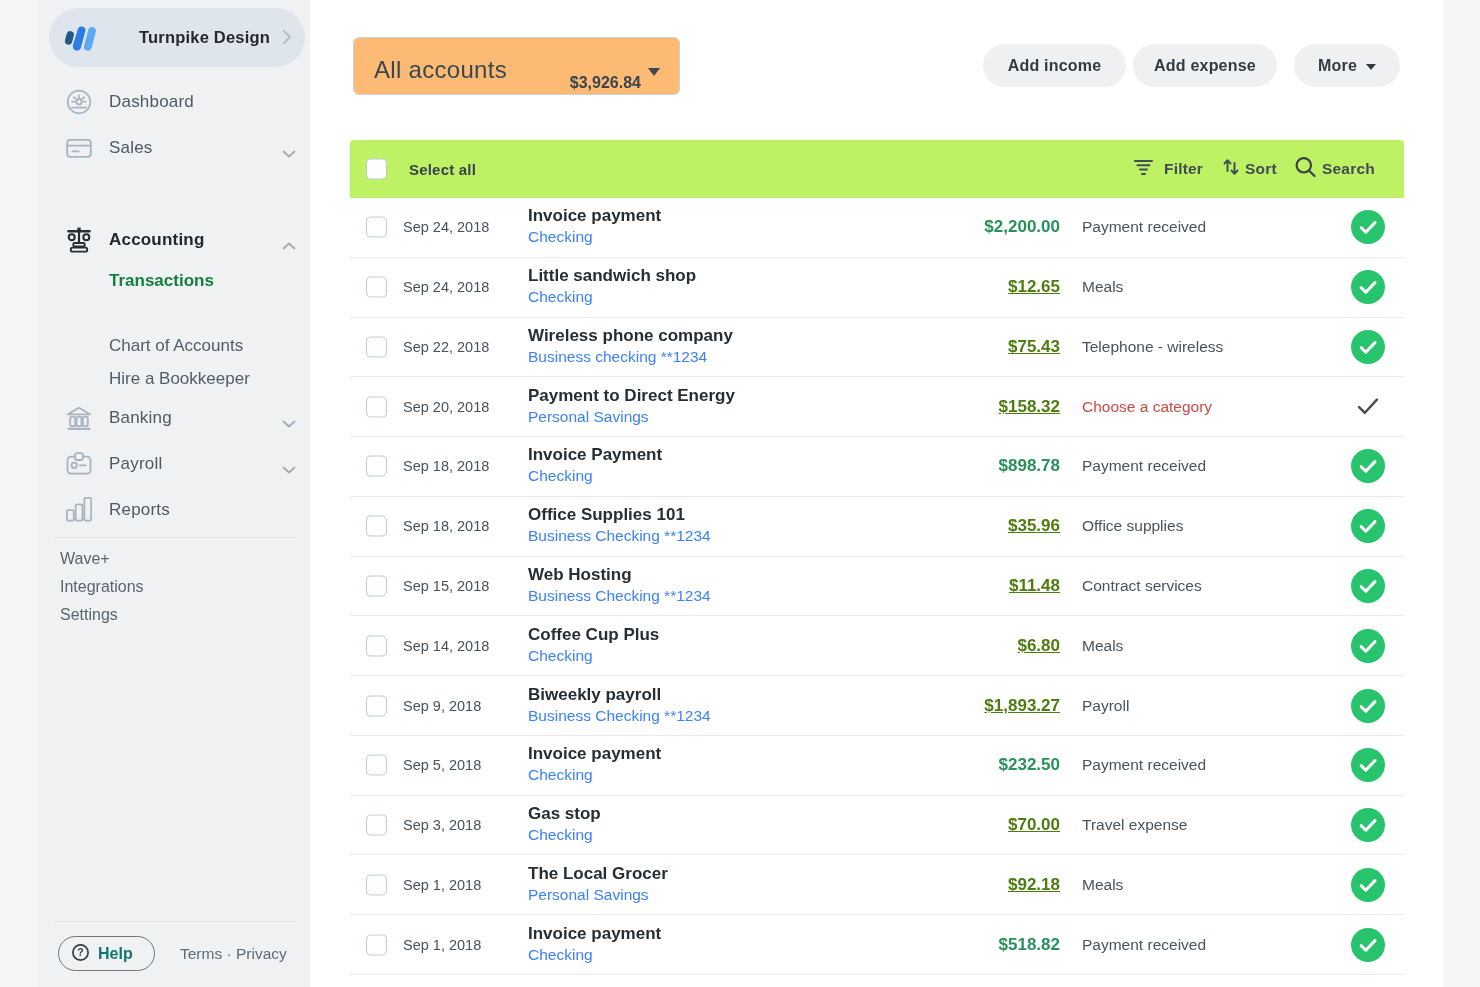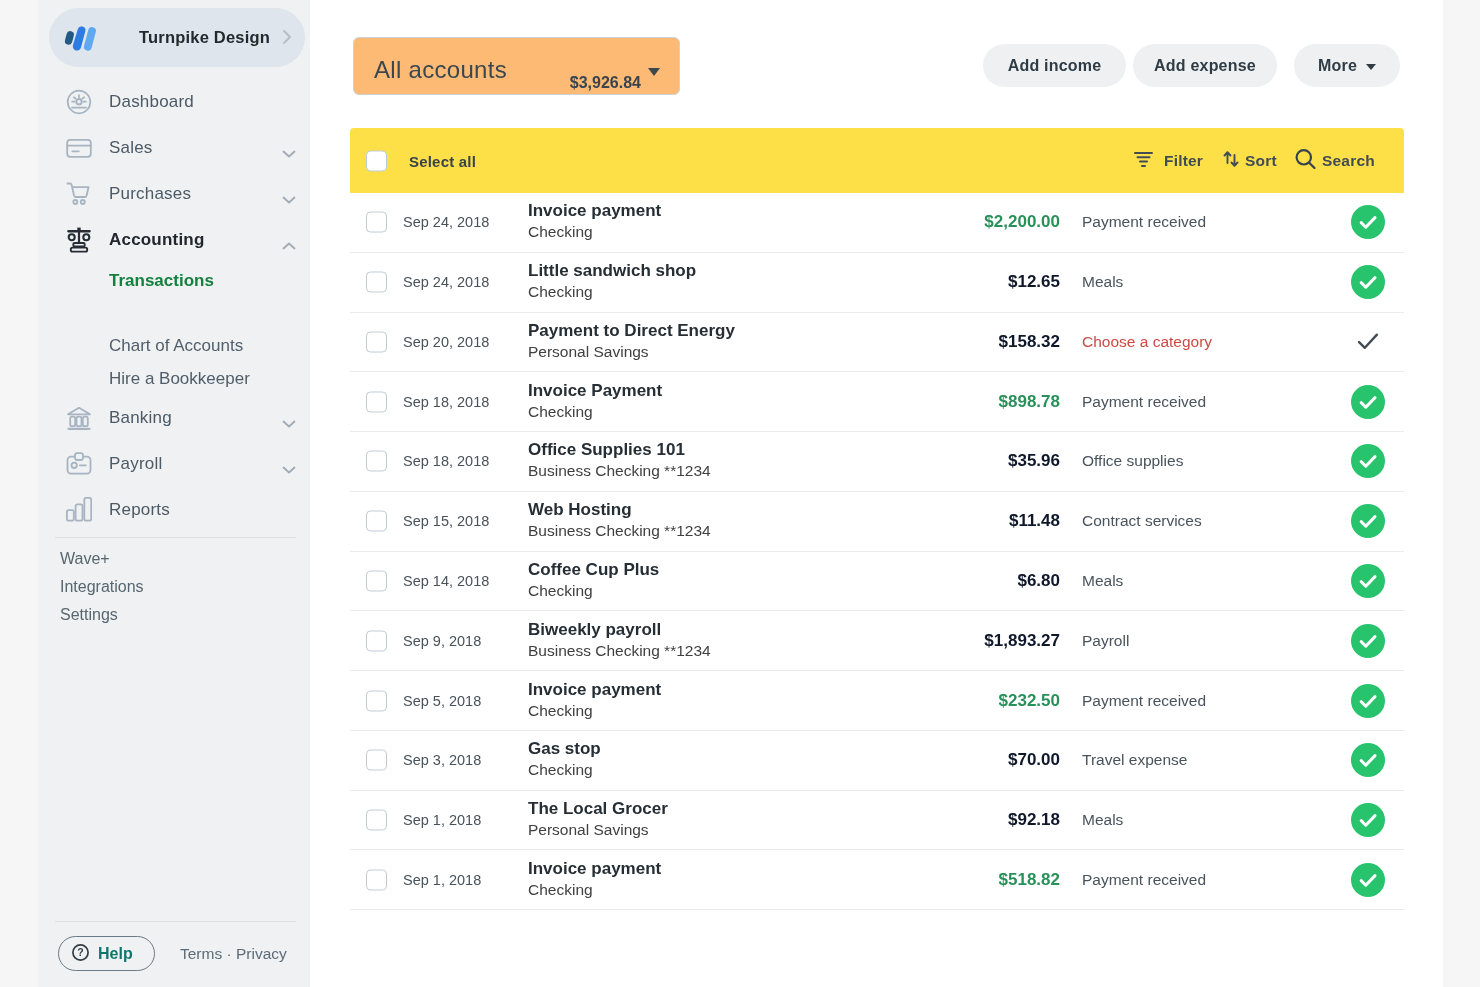--- a/index.html
+++ b/index.html
@@ -33,34 +33,34 @@
 #acct-box .a2 { position:absolute; right:38px; top:36px; font-size:16px; font-weight:bold; color:#39444d; }
 #acct-box .a3 { position:absolute; right:19px; top:30px; width:0; height:0; border-left:6.5px solid transparent; border-right:6.5px solid transparent; border-top:8px solid #3c474f; }
 
 .btn { position:absolute; top:44px; height:43px; border-radius:21.5px; background:#eef0f2; font-size:16px; font-weight:bold; color:#2f3c46; text-align:center; line-height:43px; letter-spacing:.2px; }
 #btn-inc { left:673px; width:143px; }
 #btn-exp { left:823px; width:144px; }
 #btn-more { left:984px; width:106px; }
 #btn-more .mcaret { display:inline-block; width:0; height:0; border-left:5.5px solid transparent; border-right:5.5px solid transparent; border-top:6.5px solid #2f3c46; margin-left:9px; position:relative; top:-1px; }
 
 #table { position:absolute; left:40px; top:128px; width:1054px; }
-#thead { position:relative; height:65px; background:#fde047; border-radius:4px 4px 0 0; }
+#thead { position:relative; height:58px; background:#bef264; border-radius:4px 4px 0 0;margin-top:12px; }
 .cb { position:absolute; left:16px; top:50%; transform:translateY(-50%); width:21px; height:21px; background:#fff; border:1.5px solid #bfcbd4; border-radius:4.5px; }
 #thead .sel { position:absolute; left:59px; top:50%; transform:translateY(-50%); font-size:15px; font-weight:bold; color:#39434c; letter-spacing:.2px; }
 .hbtn { position:absolute; top:50%; transform:translateY(-50%); font-size:15.5px; font-weight:bold; color:#414c55; letter-spacing:.2px; }
 .hico { position:absolute; top:50%; transform:translateY(-50%); }
 
 .row { position:relative; height:59.77px; border-bottom:1px solid #e9ebed; }
 .date { position:absolute; left:53px; top:50%; transform:translateY(-50%); font-size:14.5px; color:#47525b; letter-spacing:0; }
 .desc { position:absolute; left:178px; top:calc(50% - 2px); transform:translateY(-50%); }
 .desc .t { font-size:17px; font-weight:bold; color:#262e35; letter-spacing:0; line-height:22px; }
-.desc .s { font-size:15.5px; color:#404040; letter-spacing:0; line-height:19px; }
+.desc .s { font-size:15.5px; color:#3b82f6; letter-spacing:0; line-height:19px; }
 .amt-g, .amt-d { position:absolute; right:344px; top:50%; transform:translateY(-50%); font-size:17px; font-weight:bold; letter-spacing:0; }
 .amt-g { color:#28915a; }
-.amt-d { color:#0f172a; }
+.amt-d { color:#4d7c0f;text-decoration:underline; }
 .cat, .cat-red { position:absolute; left:732px; top:50%; transform:translateY(-50%); font-size:15.5px; letter-spacing:0; }
 .cat { color:#49535c; }
 .cat-red { color:#cc4a43; }
 .badge { position:absolute; left:1001px; top:50%; transform:translateY(-50%); width:34px; height:34px; display:flex; align-items:center; justify-content:center; }
 </style></head>
 <body>
 <div id="app">
 <div id="sidebar">
   <div id="logo-pill">
     <span class="mark"><svg width="38" height="41" viewBox="0 0 42 44">
@@ -84,31 +84,20 @@
           </svg></span>
         <span class="nav-label">Dashboard</span>
       </div>
   <div class="nav-item" style="top:125px">
         <span class="nav-ico"><svg width="26" height="26" viewBox="0 0 26 26" fill="none" stroke="#a7b4c1" stroke-width="1.8" stroke-linecap="round" stroke-linejoin="round">
             <rect x="1.2" y="4.8" width="23.6" height="17" rx="3"></rect>
             <path d="M1.2 10.6 h23.6"></path>
             <path d="M6.3 16.3 h6.5"></path>
           </svg></span>
         <span class="nav-label">Sales</span>
-        <span class="chev"><svg width="14" height="8" viewBox="0 0 14 8" fill="none" stroke="#9fabb7" stroke-width="1.8" stroke-linecap="round" stroke-linejoin="round">
-            <path d="M1.5 1.5 L7 6.5 L12.5 1.5"></path>
-          </svg></span>
-      </div>
-  <div class="nav-item" style="top:171px">
-        <span class="nav-ico"><svg width="26" height="26" viewBox="0 0 26 26" fill="none" stroke="#a7b4c1" stroke-width="1.8" stroke-linecap="round" stroke-linejoin="round">
-            <path d="M1.5 2.5 h2.6 a1.4 1.4 0 0 1 1.35 1 l.75 2.7 m0 0 h16.3 l-2 8.6 a1.6 1.6 0 0 1 -1.55 1.2 h-9.3 a1.6 1.6 0 0 1 -1.55 -1.2 z"></path>
-            <circle cx="9.3" cy="21" r="2"></circle>
-            <circle cx="16.8" cy="21" r="2"></circle>
-          </svg></span>
-        <span class="nav-label">Purchases</span>
         <span class="chev"><svg width="14" height="8" viewBox="0 0 14 8" fill="none" stroke="#9fabb7" stroke-width="1.8" stroke-linecap="round" stroke-linejoin="round">
             <path d="M1.5 1.5 L7 6.5 L12.5 1.5"></path>
           </svg></span>
       </div>
   <div class="nav-item" style="top:217px">
         <span class="nav-ico"><svg width="26" height="26" viewBox="0 0 26 26" fill="none">
             <rect x="11.3" y="0.6" width="3.4" height="3.4" fill="#262d34"></rect>
             <rect x="1.2" y="3.1" width="23.6" height="2.3" rx="1.1" fill="#262d34"></rect>
             <rect x="11.9" y="4" width="2.2" height="13" fill="#262d34"></rect>
             <circle cx="5.7" cy="10.2" r="3" stroke="#262d34" stroke-width="2.1"></circle>
@@ -232,20 +221,36 @@
   <span class="cat">Meals</span>
   <span class="badge">
             <svg width="34" height="34" viewBox="0 0 34 34">
               <circle cx="17" cy="17" r="17" fill="#27c46d"></circle>
               <path d="M10.2 17.6 L14.8 22.2 L24 12.6" fill="none" stroke="#fff" stroke-width="3" stroke-linecap="round" stroke-linejoin="round"></path>
             </svg>
           </span>
 </div>
 <div class="row">
   <span class="cb"></span>
+  <span class="date">Sep 22, 2018</span>
+  <div class="desc">
+            <div class="t">Wireless phone company</div>
+            <div class="s">Business checking **1234</div>
+          </div>
+  <span class="amt-d">$75.43</span>
+  <span class="cat">Telephone - wireless</span>
+  <span class="badge">
+            <svg width="34" height="34" viewBox="0 0 34 34">
+              <circle cx="17" cy="17" r="17" fill="#27c46d"></circle>
+              <path d="M10.2 17.6 L14.8 22.2 L24 12.6" fill="none" stroke="#fff" stroke-width="3" stroke-linecap="round" stroke-linejoin="round"></path>
+            </svg>
+          </span>
+</div>
+<div class="row">
+  <span class="cb"></span>
   <span class="date">Sep 20, 2018</span>
   <div class="desc">
             <div class="t">Payment to Direct Energy</div>
             <div class="s">Personal Savings</div>
           </div>
   <span class="amt-d">$158.32</span>
   <span class="cat-red">Choose a category</span>
   <span class="badge">
             <svg width="26" height="21" viewBox="0 0 24 20">
               <path d="M3.5 10.5 L9 16 L20.5 3.5" fill="none" stroke="#424c55" stroke-width="2.3" stroke-linecap="round" stroke-linejoin="round"></path>

